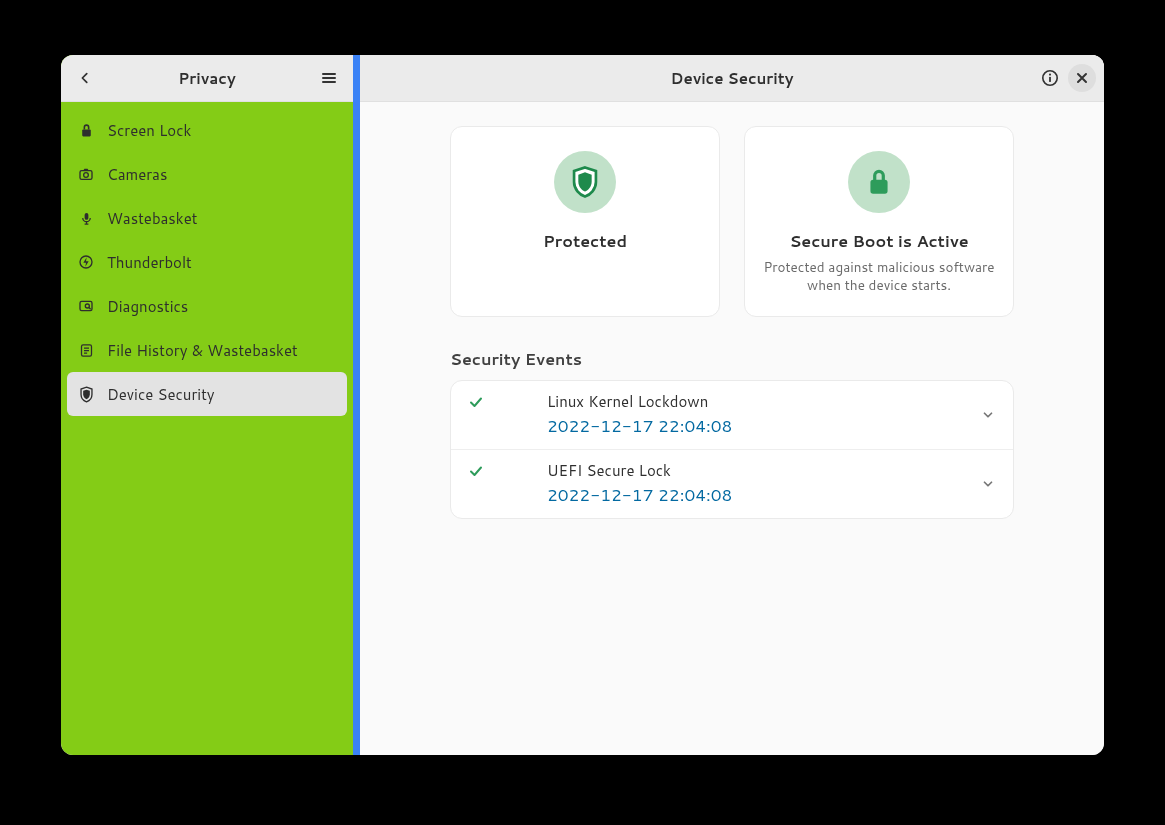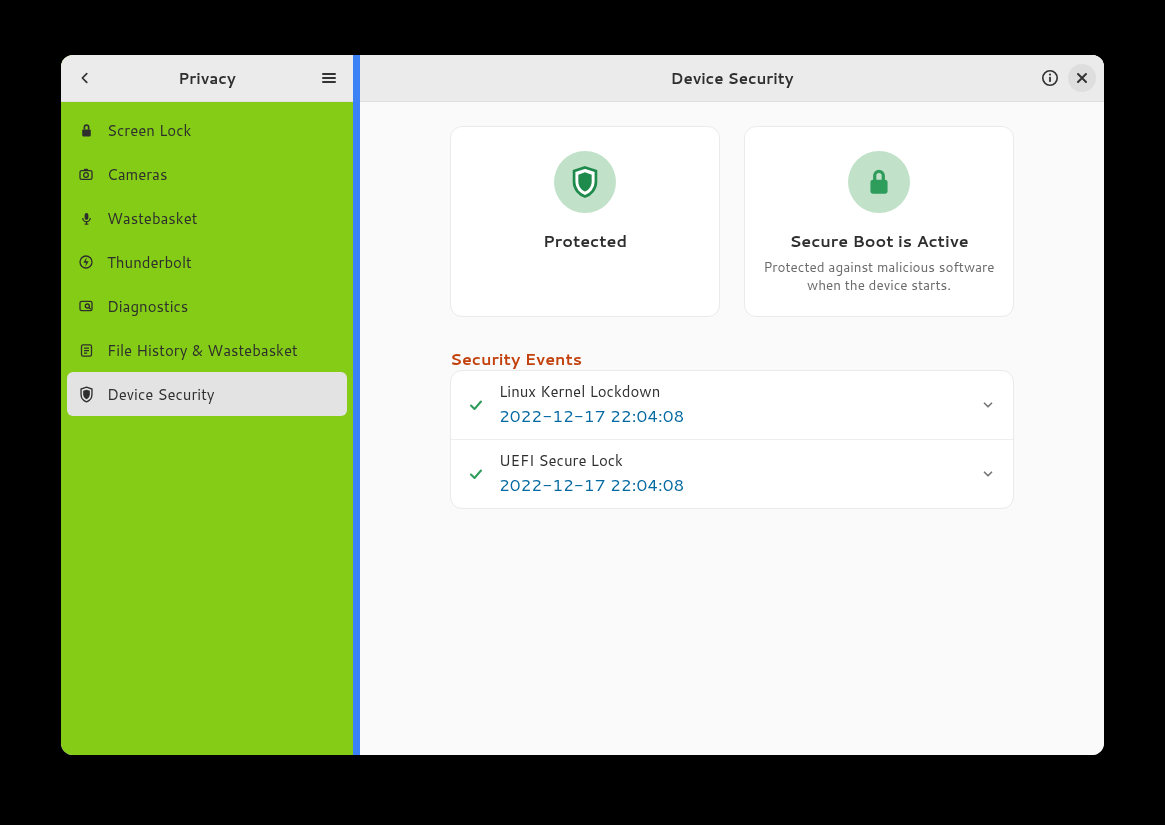--- a/index.html
+++ b/index.html
@@ -172,34 +172,35 @@
   }
   .card .cdesc {
     font-size: 13.5px;
     color: #6b6b6b;
     line-height: 1.35;
   }
 
   .section-title {
     font-size: 16px;
     font-weight: 700;
-    color: #c2410c;
+    color: #404040;
+    margin-bottom: 10px;
   }
 
   .events {
     background: #fff;
     border: 1px solid #eaeaea;
     border-radius: 12px;
     overflow: hidden;
   }
   .event-row {
     display: flex;
-    align-items: center;
     padding: 12px 16px;
     cursor: pointer;
+    gap: 48px;
   }
   .event-row + .event-row {
     border-top: 1px solid #eee;
   }
   .event-row .status {
     width: 18px;
     height: 18px;
     margin-right: 14px;
     display: flex;
     align-items: center;

